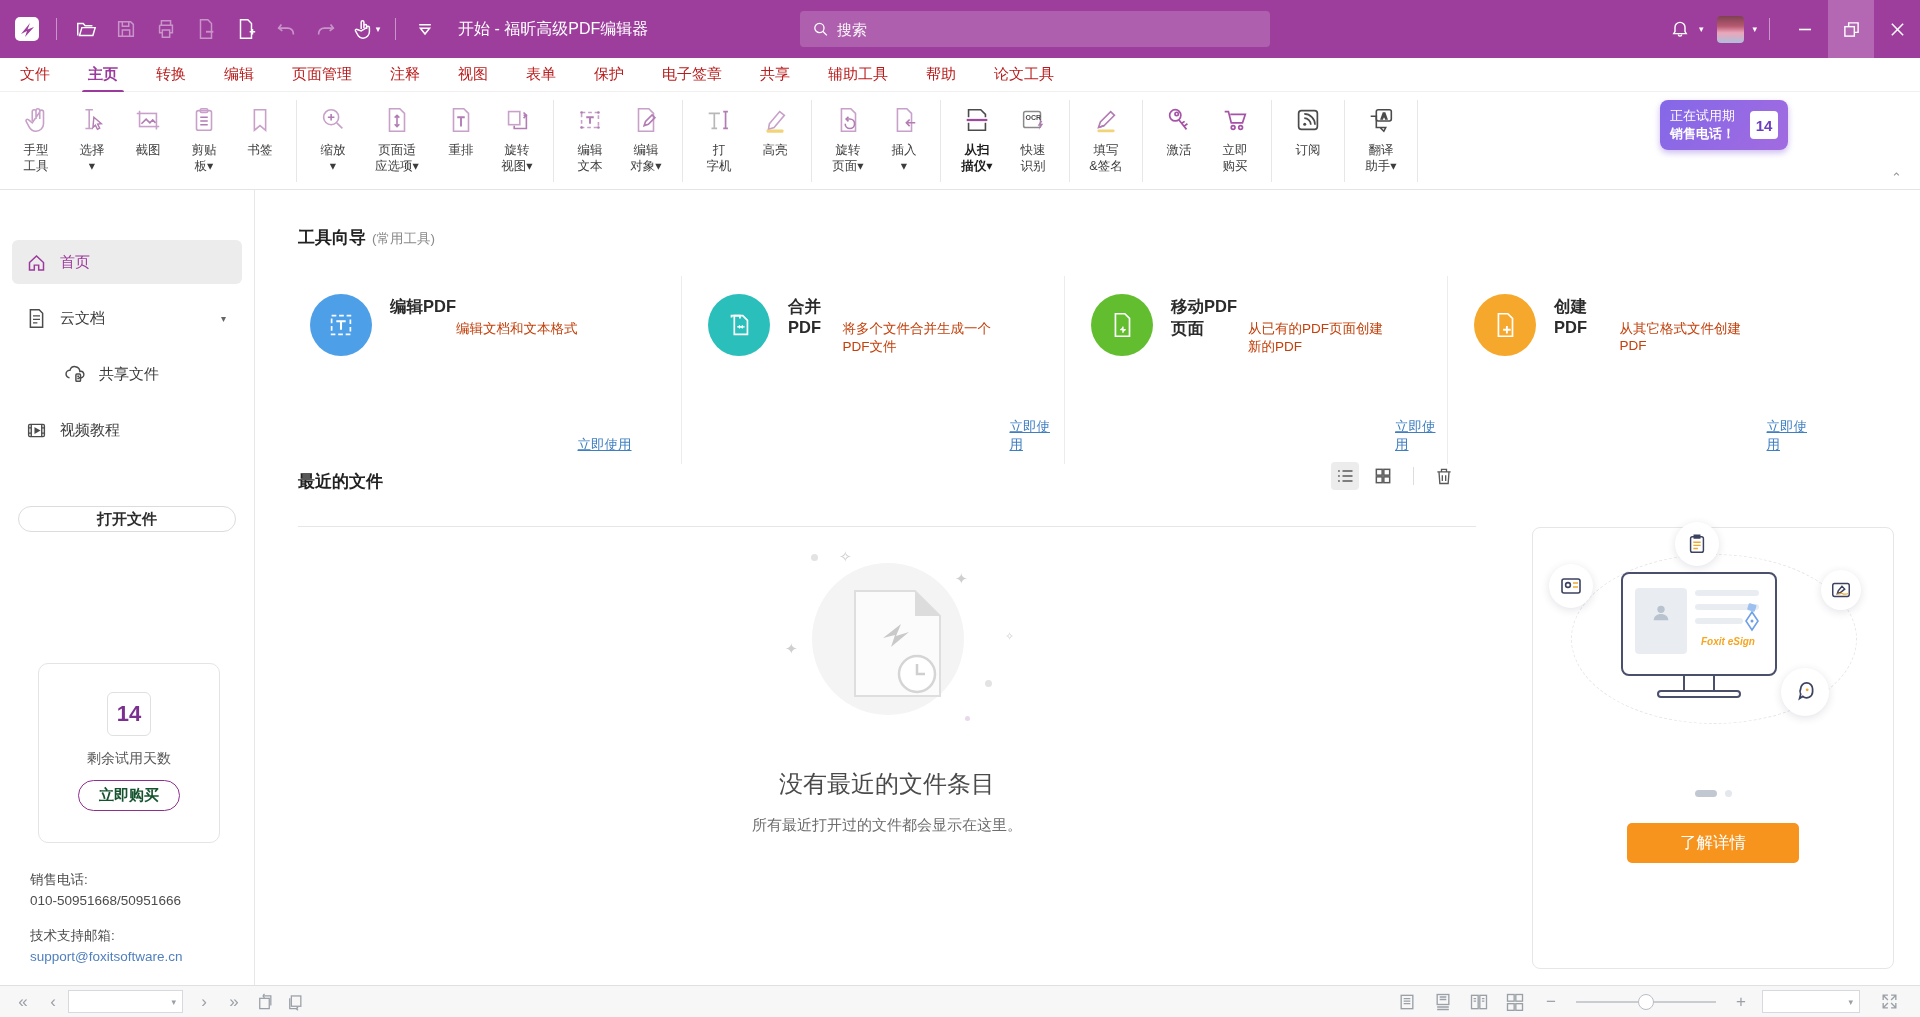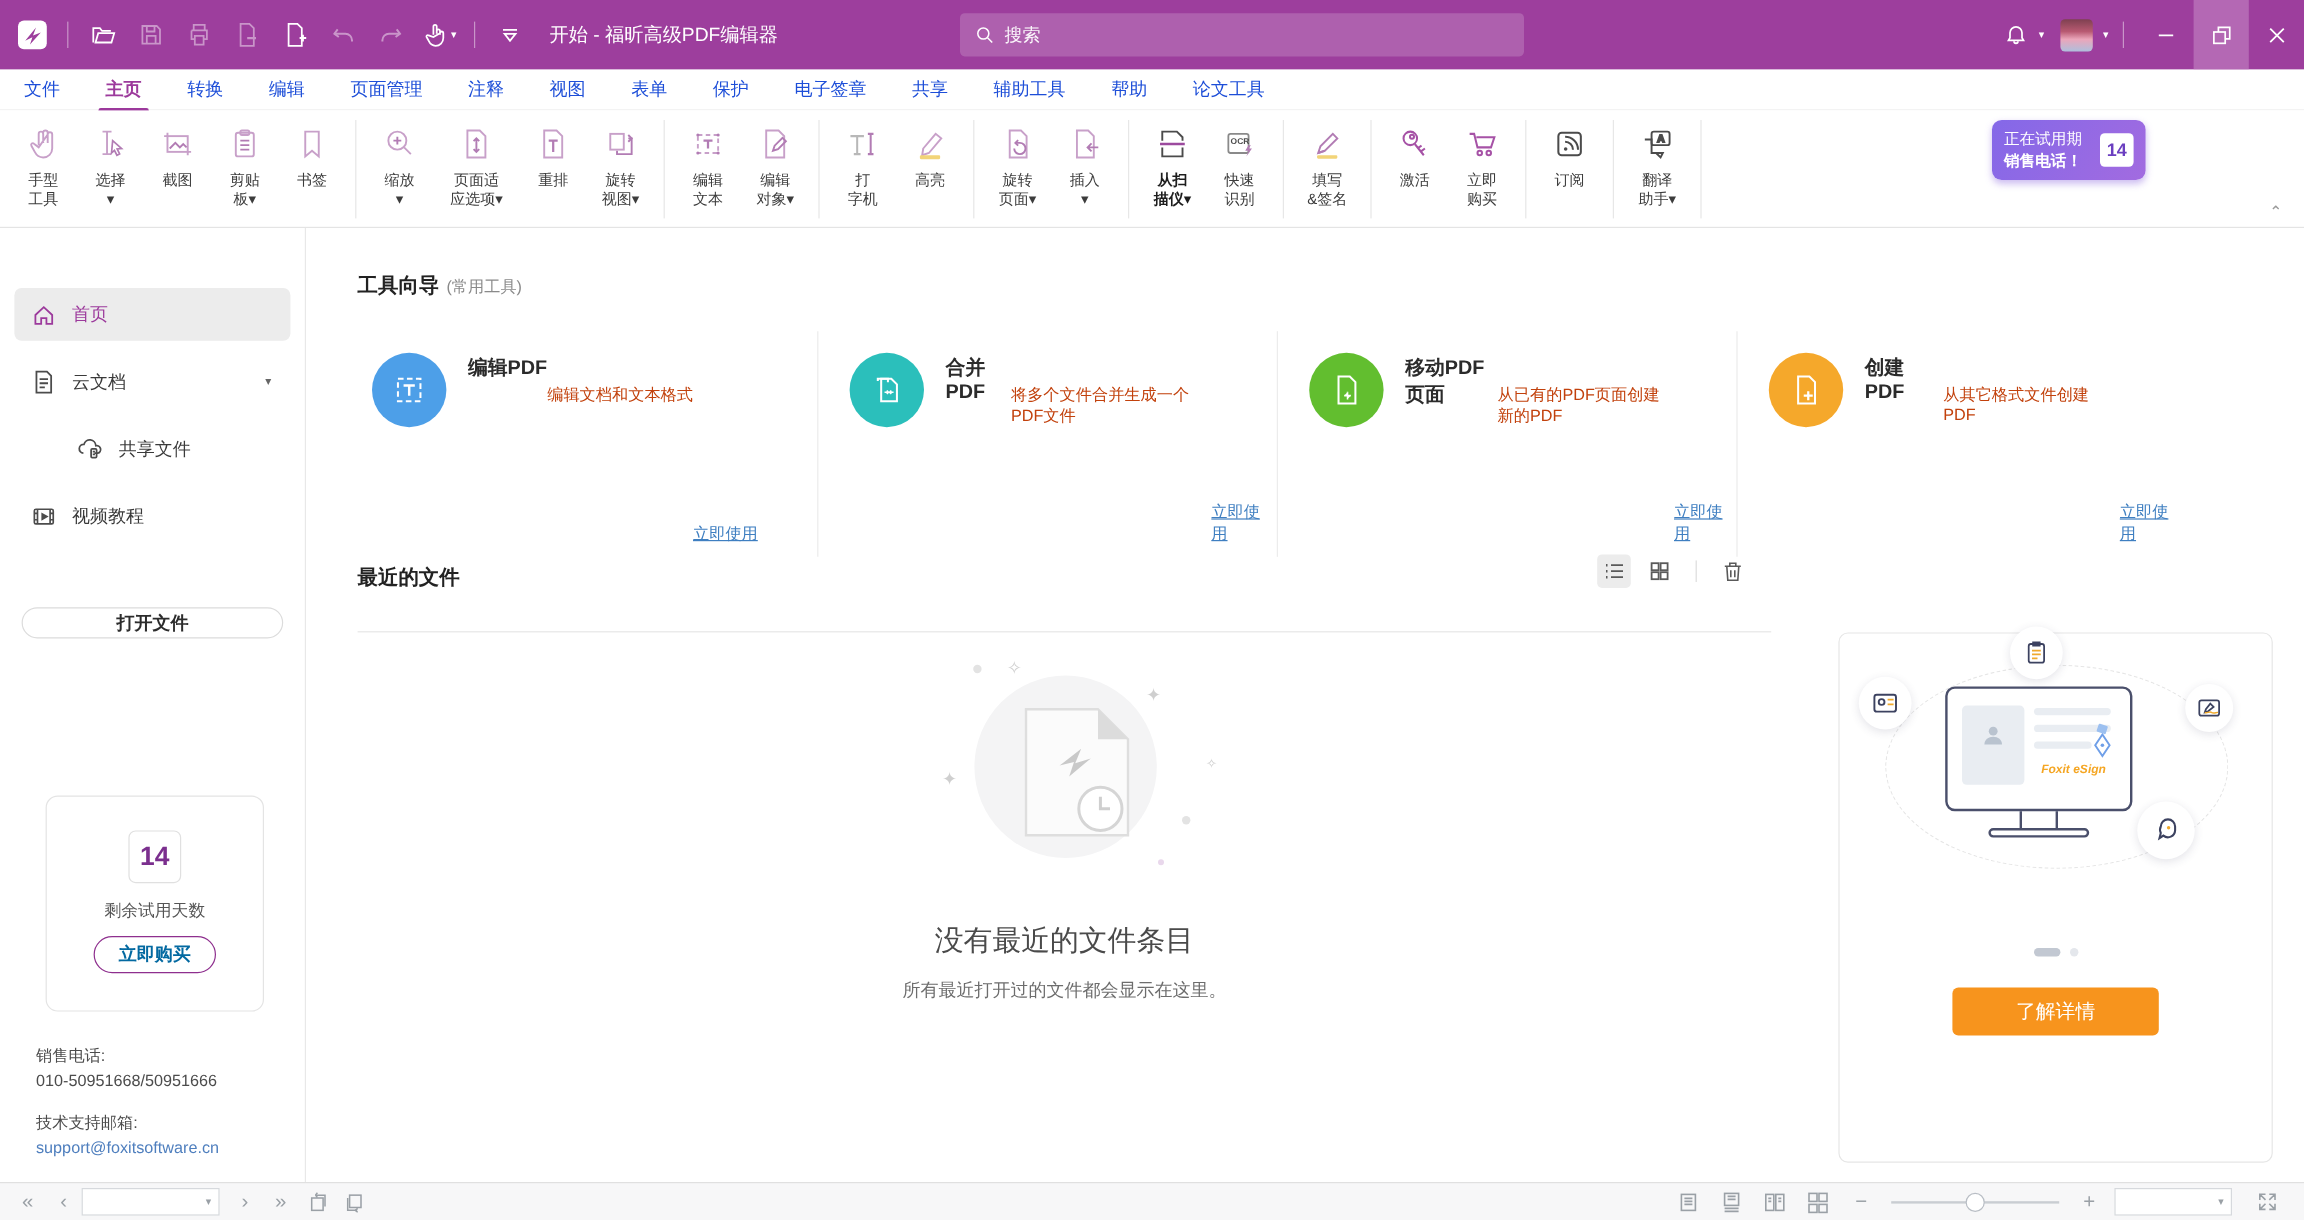--- a/index.html
+++ b/index.html
@@ -23,21 +23,21 @@
   .tb-search input::placeholder { color:rgba(255,255,255,.95); }
   .tb-right { position:absolute; right:0; top:0; height:58px; display:flex; align-items:center; }
   .avatar { width:27px; height:27px; border-radius:4px;
     background:linear-gradient(180deg,#7e4050 0%,#b85a72 38%,#eba6ba 62%,#aebfdd 100%); }
   .winbtn { width:46px; height:58px; display:flex; align-items:center; justify-content:center; }
   .winbtn.restore-active { background:#b468b4; }
 
   
   .menubar { position:absolute; left:0; top:58px; width:1920px; height:34px; background:#fff;
     display:flex; align-items:center; gap:34px; padding-left:18px; border-bottom:1px solid #f0f0f0; }
-  .mitem { font-size:15px; color:#1d4ed8; cursor:default; position:relative; padding:4px 2px; }
+  .mitem { font-size:15px; color:#b91c1c; cursor:default; position:relative; padding:4px 2px; }
   .mitem.active { color:#9c399c; font-weight:bold; }
   .mitem.active::after { content:""; position:absolute; left:-4px; right:-4px; bottom:-6px; height:4px; background:#9c399c; border-radius:2px; }
 
   
   .ribbon { position:absolute; left:0; top:92px; width:1920px; height:98px; background:#fff;
     border-bottom:1px solid #e4e4e4; display:flex; align-items:flex-start; padding-top:8px; }
   .rgroup { display:flex; align-items:flex-start; padding:0 8px; border-right:1px solid #e7e7e7; height:82px; }
   .rtool { width:56px; display:flex; flex-direction:column; align-items:center; cursor:default; }
   .rtool.wide { width:72px; }
   .ricon { height:40px; display:flex; align-items:center; justify-content:center; }
@@ -62,21 +62,21 @@
   .snav-item.sub { padding-left:52px; }
   .open-file-btn { position:absolute; left:18px; top:316px; width:218px; height:26px; border-radius:19px;
     background:#fff; border:1px solid #dcdcdc; font-size:15px; font-weight:bold; color:#2c2c2c;
     display:flex; align-items:center; justify-content:center; cursor:default; }
   .trial-card { position:absolute; left:38px; top:473px; width:182px; height:180px; border:1px solid #e4e4e4;
     border-radius:10px; display:flex; flex-direction:column; align-items:center; }
   .trial-card .daybox { margin-top:28px; width:44px; height:44px; border:1px solid #e0e0e0; border-radius:6px;
     display:flex; align-items:center; justify-content:center; font-size:22px; font-weight:bold; color:#7b2f8e; }
   .trial-card .tc-text { margin-top:14px; font-size:14px; color:#555; }
   .trial-card .buy-pill { margin-top:12px; padding:5px 20px; border:1.5px solid #8e2f8e; border-radius:16px;
-    color:#0369a1; font-size:15px; font-weight:bold; cursor:default; }
+    color:#14532d; font-size:15px; font-weight:bold; cursor:default; }
   .contact { position:absolute; left:30px; top:680px; font-size:13.5px; color:#4c4c4c; line-height:1.55; }
   .contact .email { color:#4f7fbe; }
   .contact .block + .block { margin-top:14px; }
 
   
   .content { position:absolute; left:255px; top:190px; width:1665px; height:795px; background:#fff; }
   .tools-title { position:absolute; left:43px; top:36px; font-size:17px; }
   .tools-title b { color:#222; font-weight:bold; }
   .tools-title .sub { color:#8a8a8a; font-size:13.5px; margin-left:6px; font-weight:normal; }
   .cards-row { position:absolute; left:43px; top:86px; width:1560px; display:flex; }

